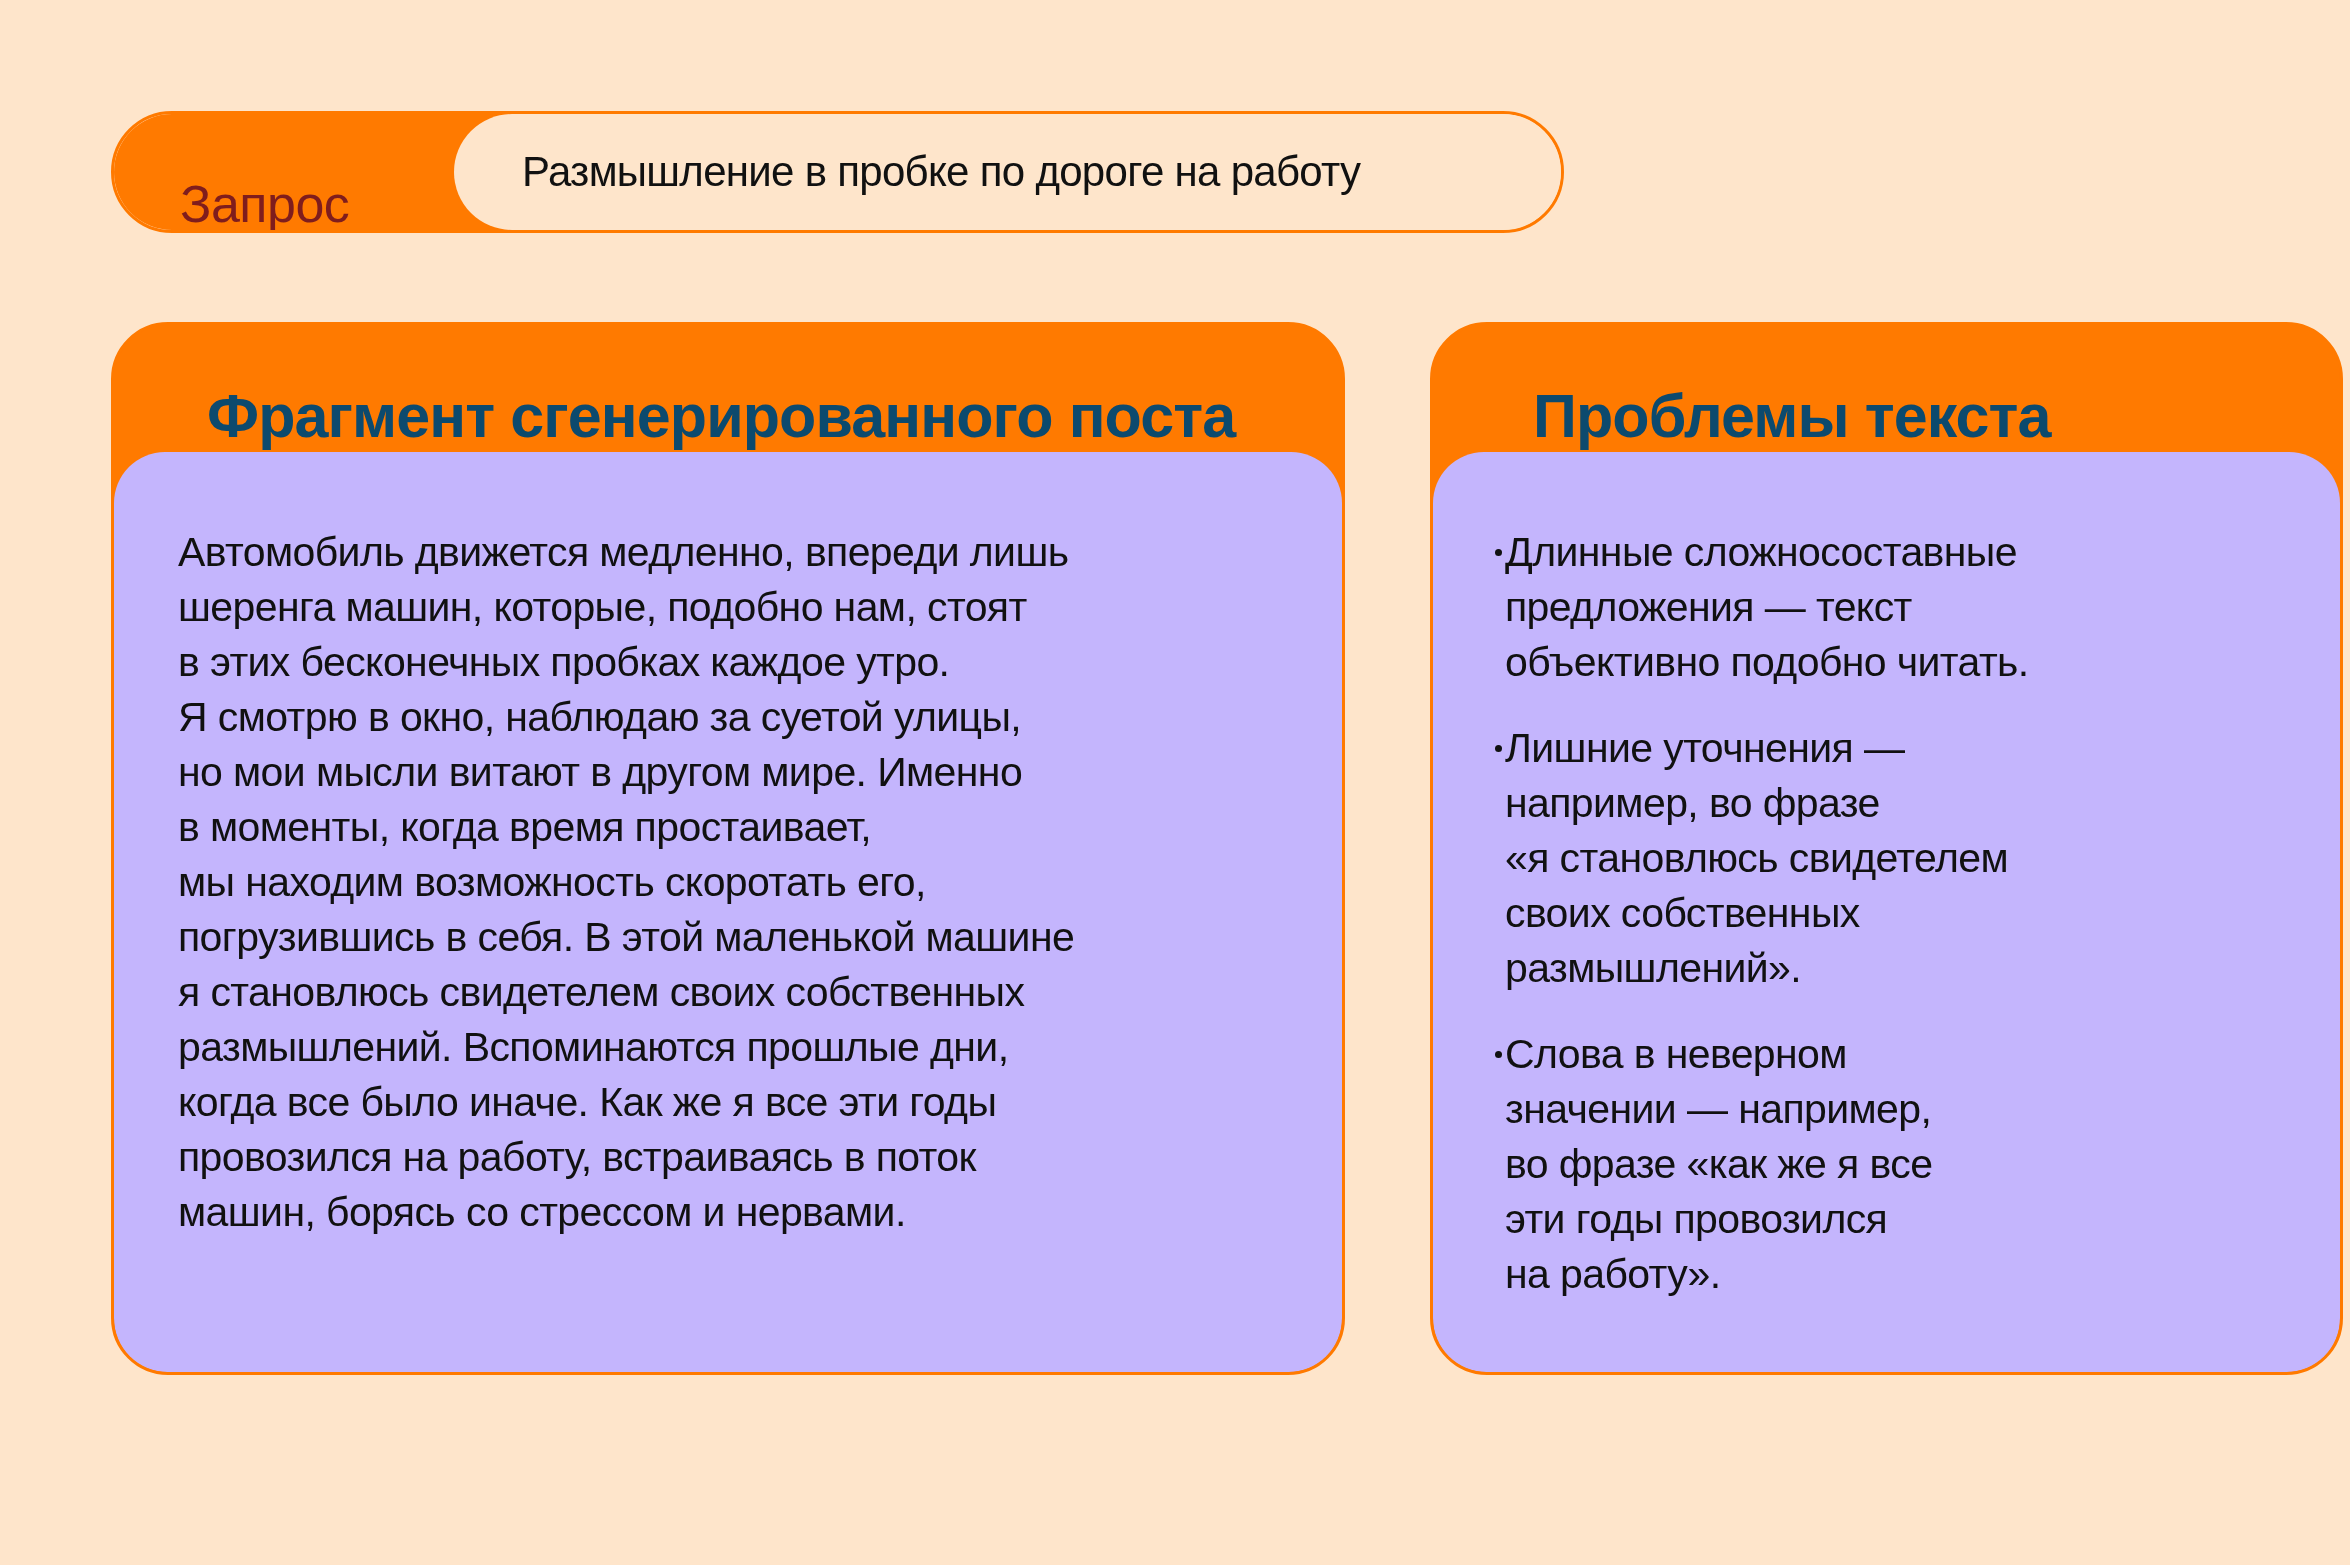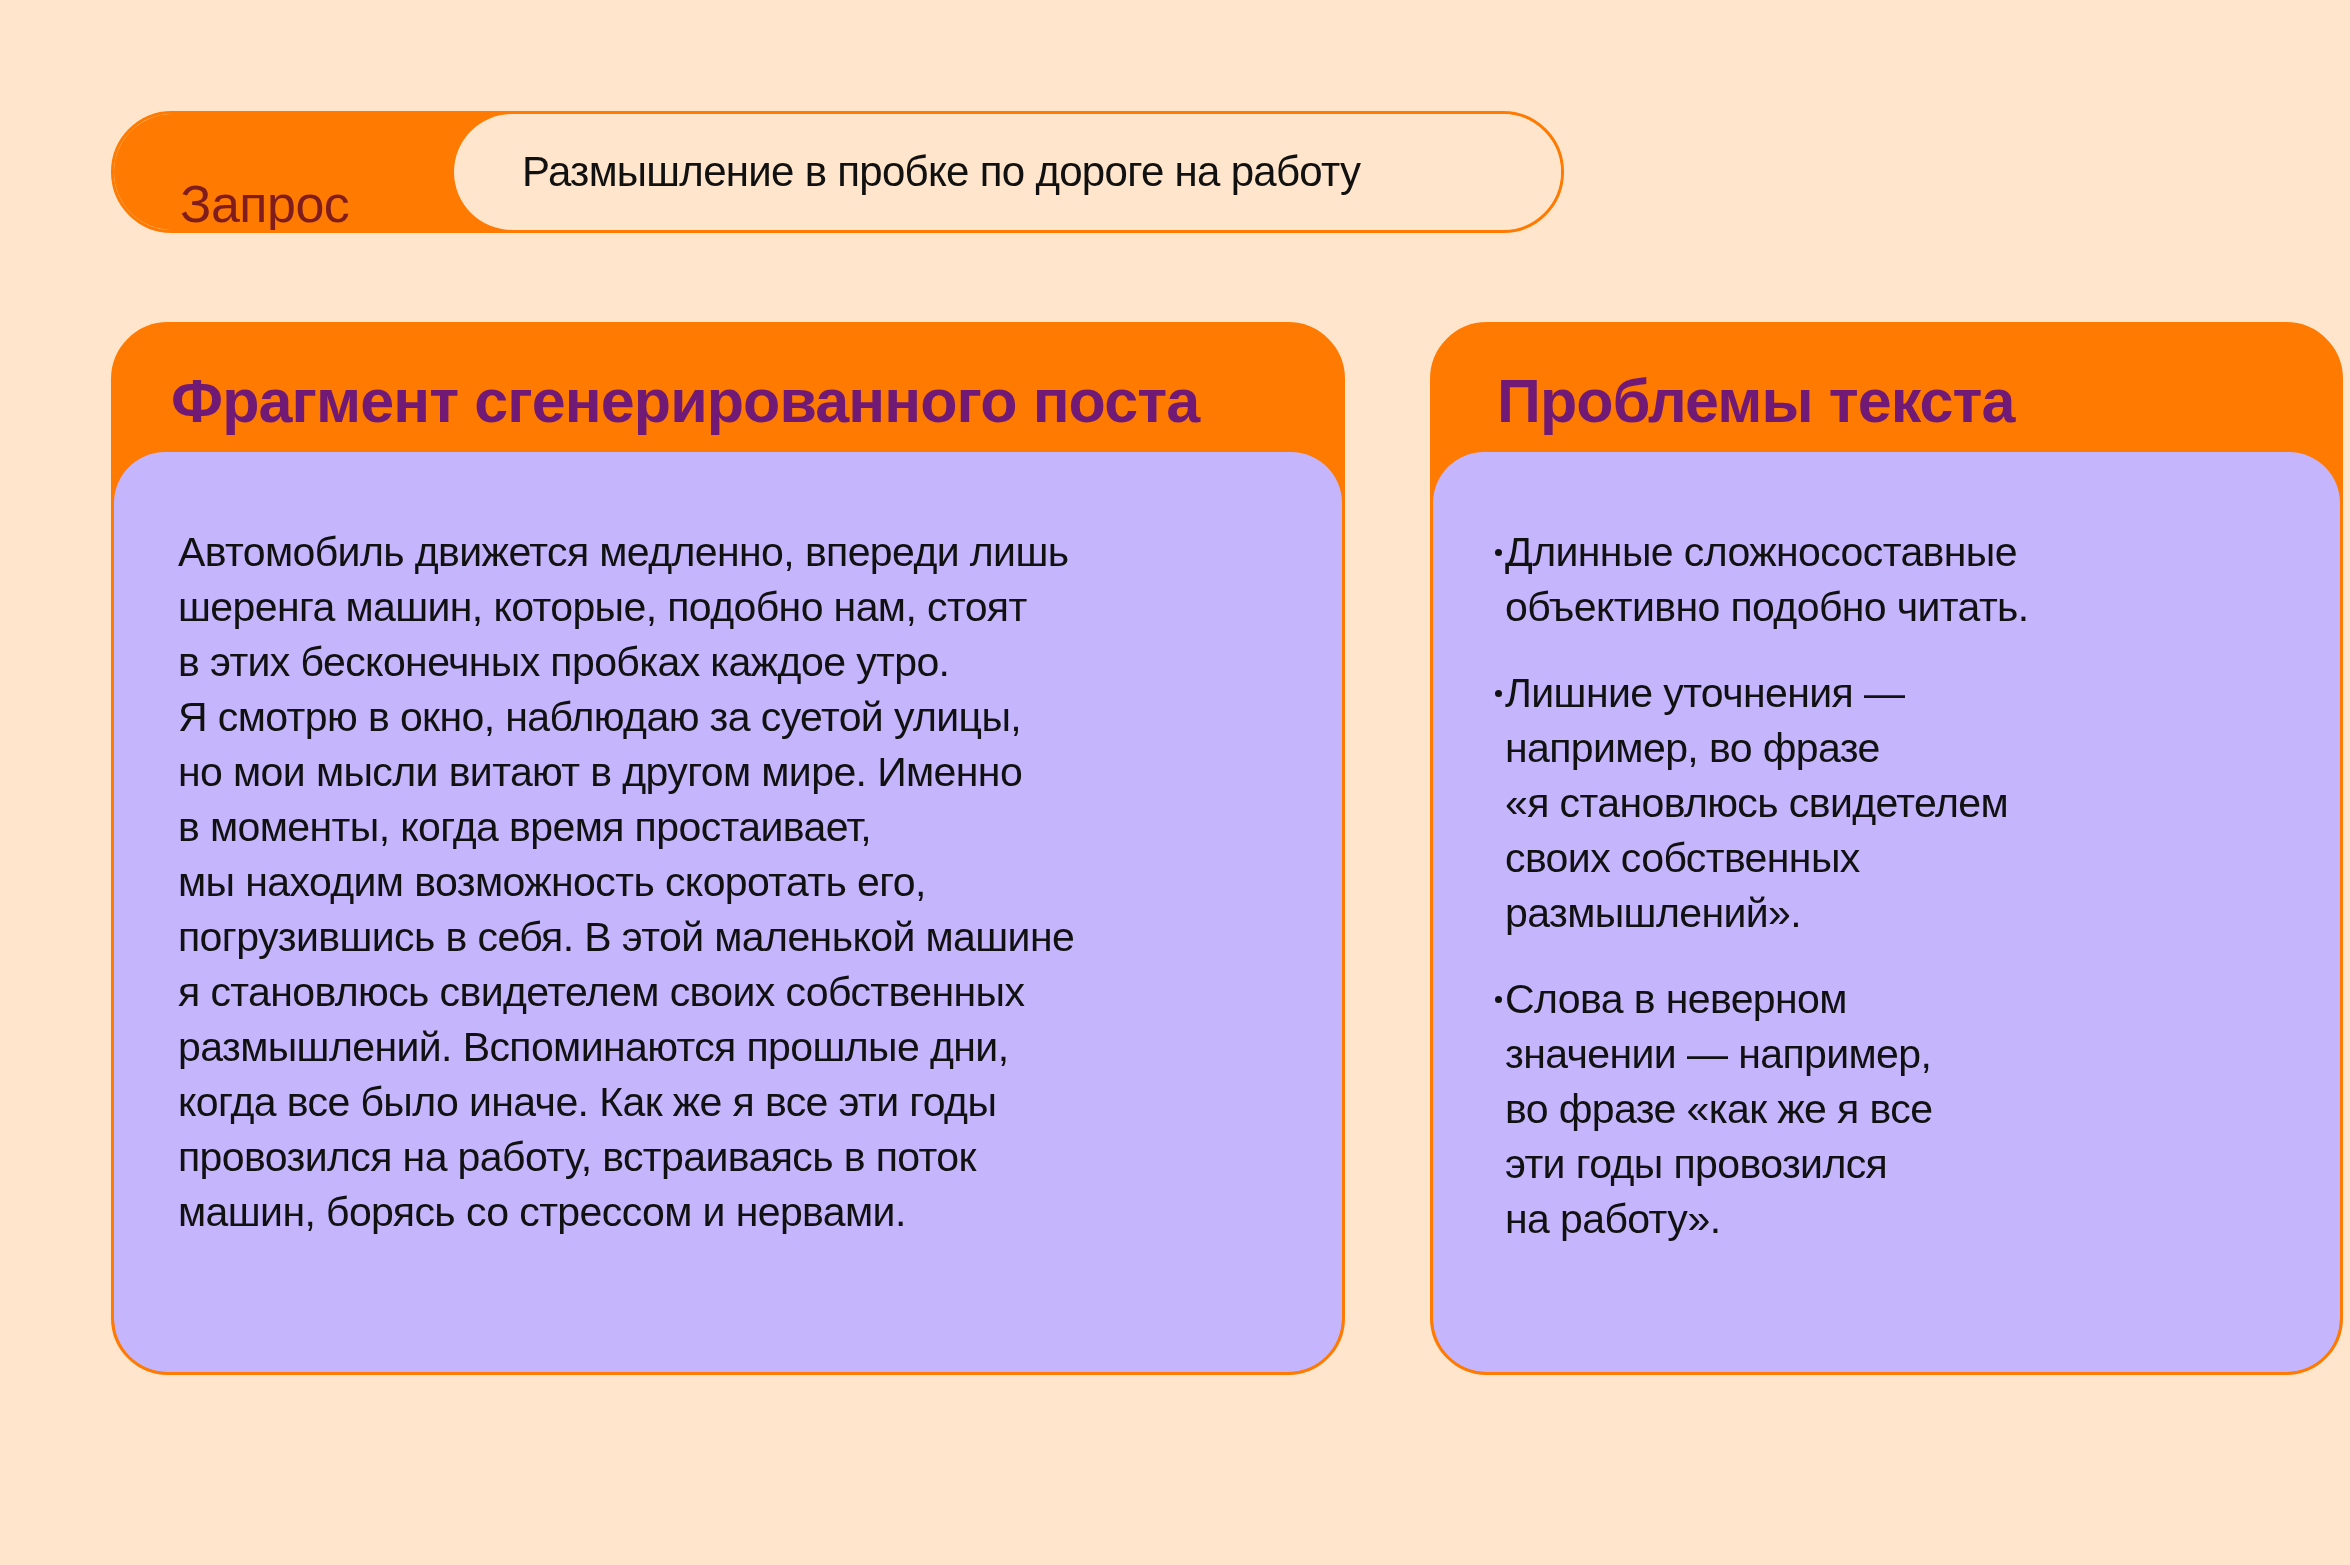--- a/index.html
+++ b/index.html
@@ -77,27 +77,28 @@
     border: 3.7px solid #FF7A00;
     border-radius: 57px;
     background: #FF7A00;
     overflow: hidden;
   }
   .card-left { left: 111px; width: 1234px; }
   .card-right { left: 1430px; width: 913px; }
 
   .card-title {
     position: absolute;
-    top: 35px;
+    top: 50px;
     font-size: 61px;
     font-weight: 700;
-    color: #701a75;
+    color: #0c4a6e;
     line-height: 83px;
     letter-spacing: -0.9px;
     white-space: nowrap;
+    margin-left: 36px;
   }
   .card-left .card-title { left: 57px; }
   .card-right .card-title { left: 64px; }
 
   .card-body {
     position: absolute;
     left: 0;
     right: 0;
     top: 127px;
     bottom: 0;
@@ -183,20 +184,21 @@
   </div>
 </div>
 
 <div class="card card-right">
   <div class="card-title">Проблемы текста</div>
   <div class="card-body">
     <ul class="issues-list">
       <li class="issue-item">
         <span class="issue-bullet"></span>
         <span class="issue-line">Длинные сложносоставные</span>
+        <span class="issue-line">предложения — текст</span>
         <span class="issue-line">объективно подобно читать.</span>
       </li>
       <li class="issue-item">
         <span class="issue-bullet"></span>
         <span class="issue-line">Лишние уточнения —</span>
         <span class="issue-line">например, во фразе</span>
         <span class="issue-line">«я становлюсь свидетелем</span>
         <span class="issue-line">своих собственных</span>
         <span class="issue-line">размышлений».</span>
       </li>

